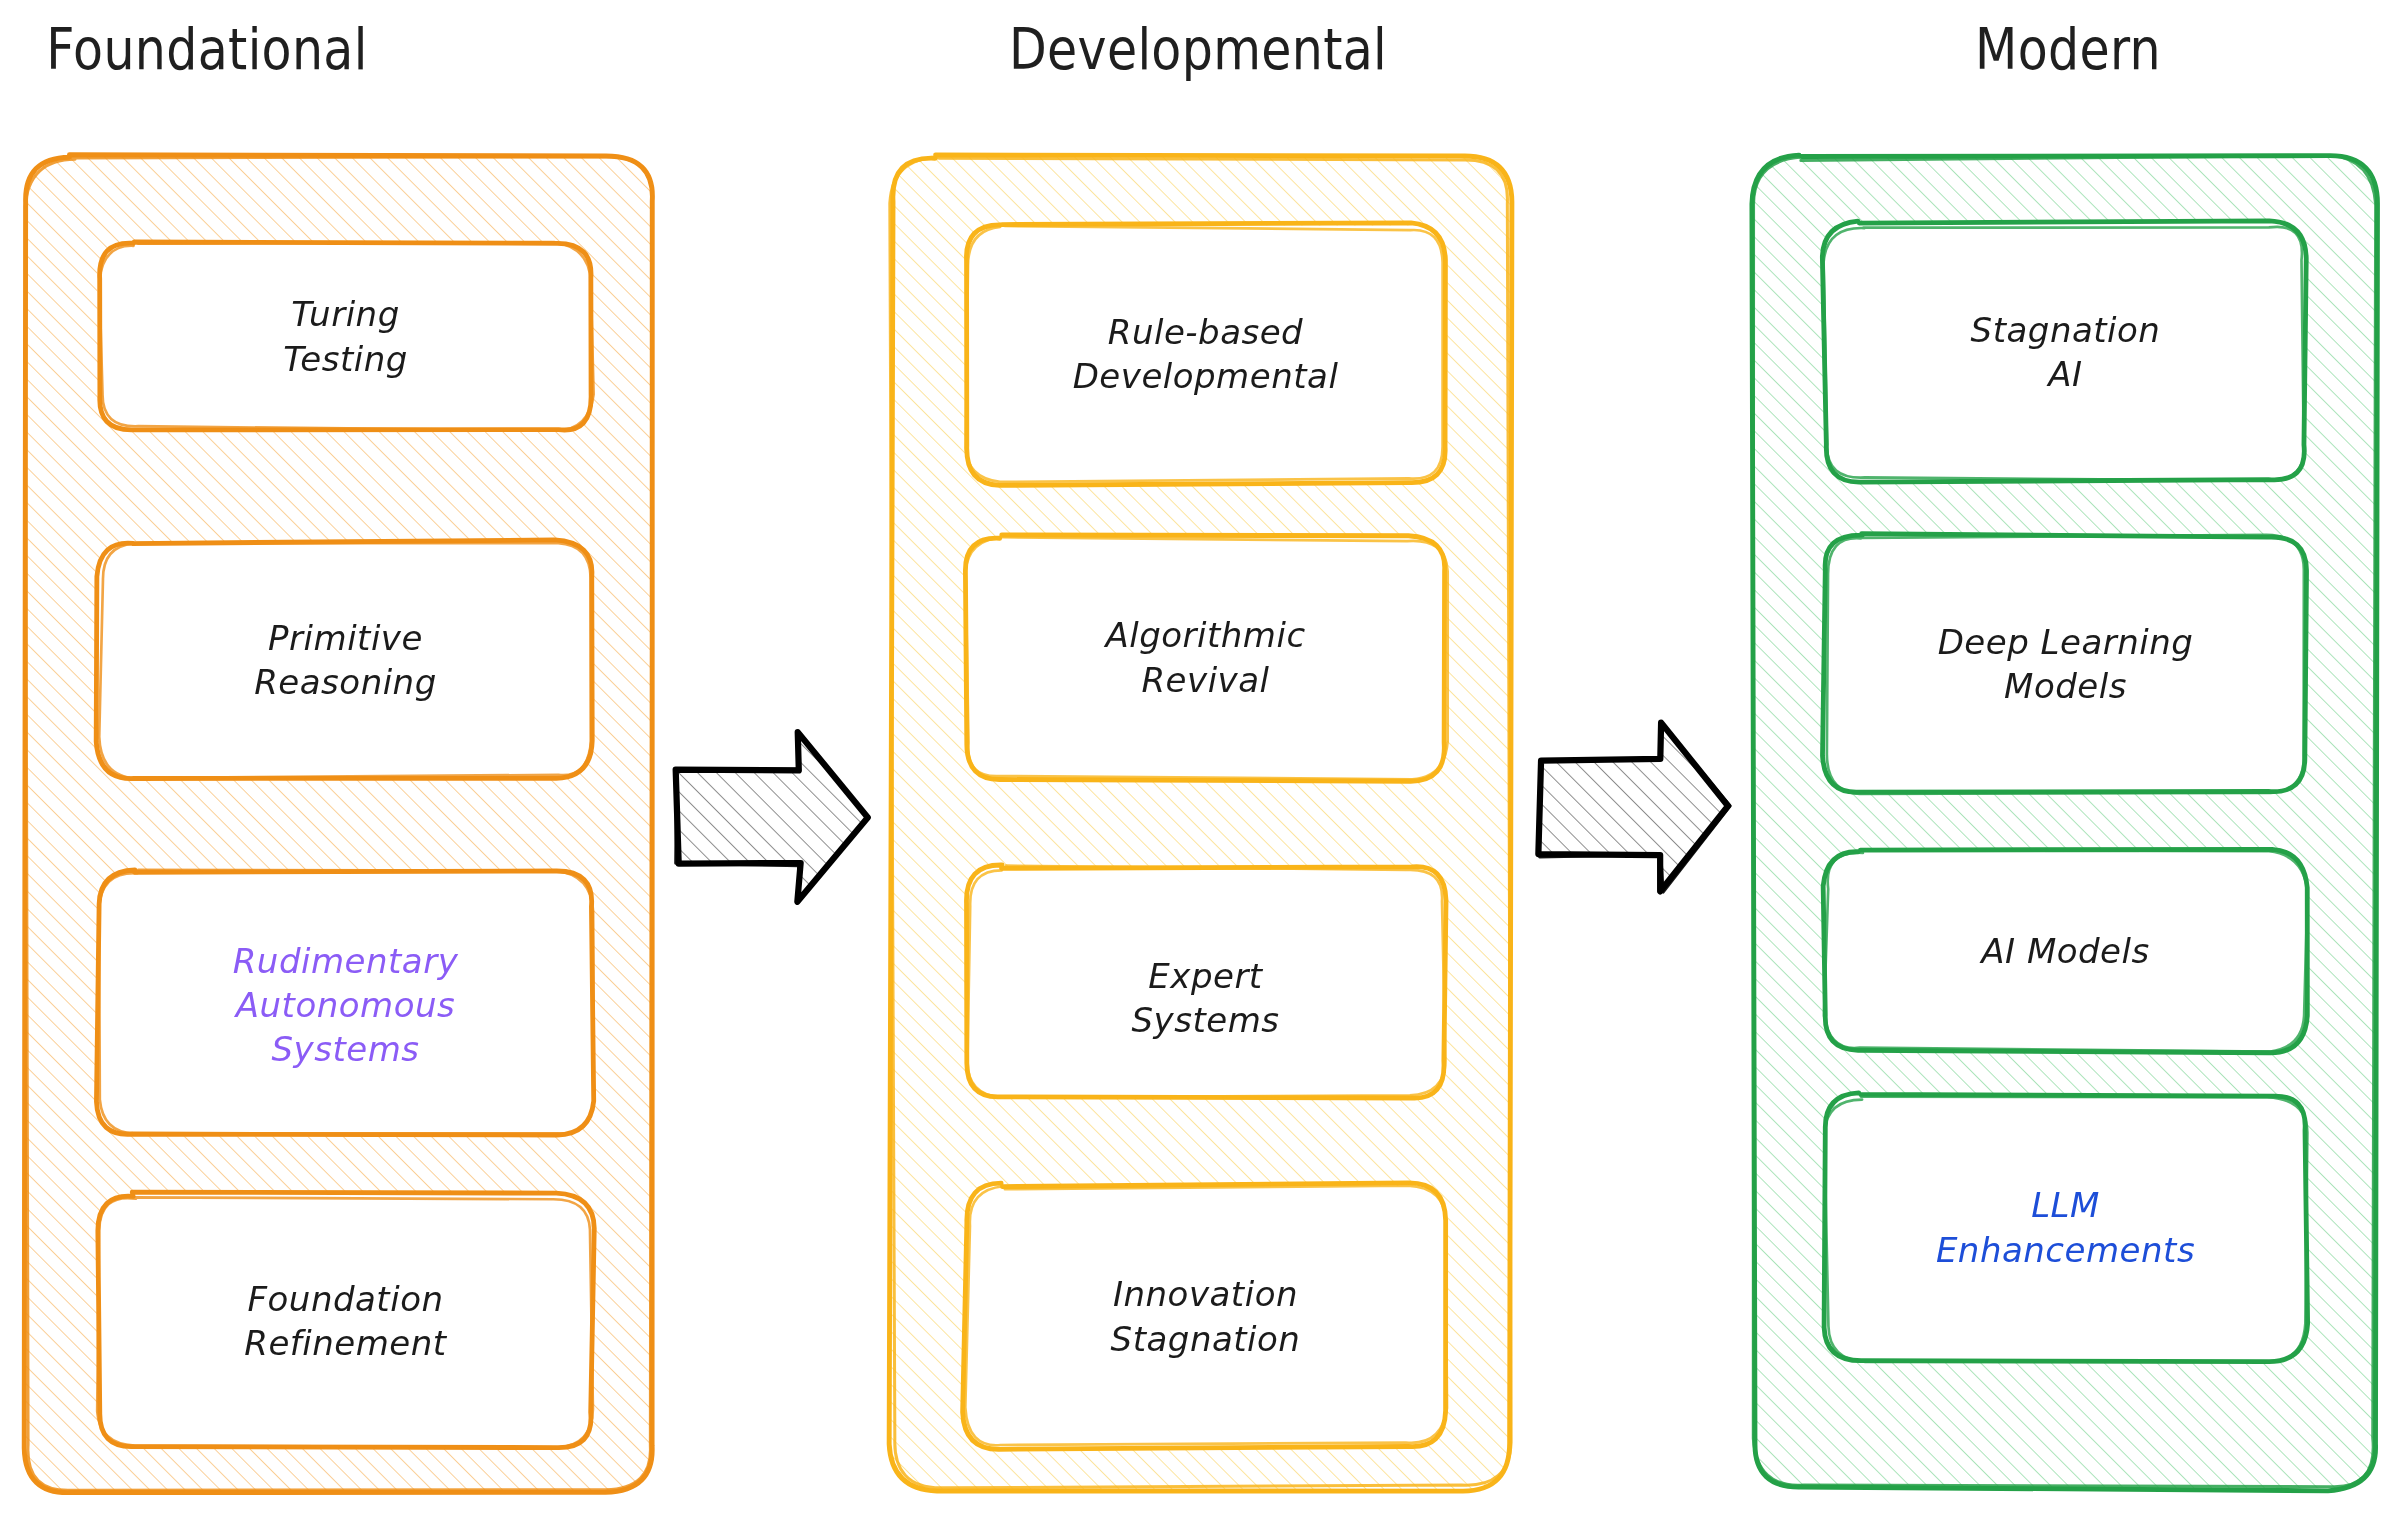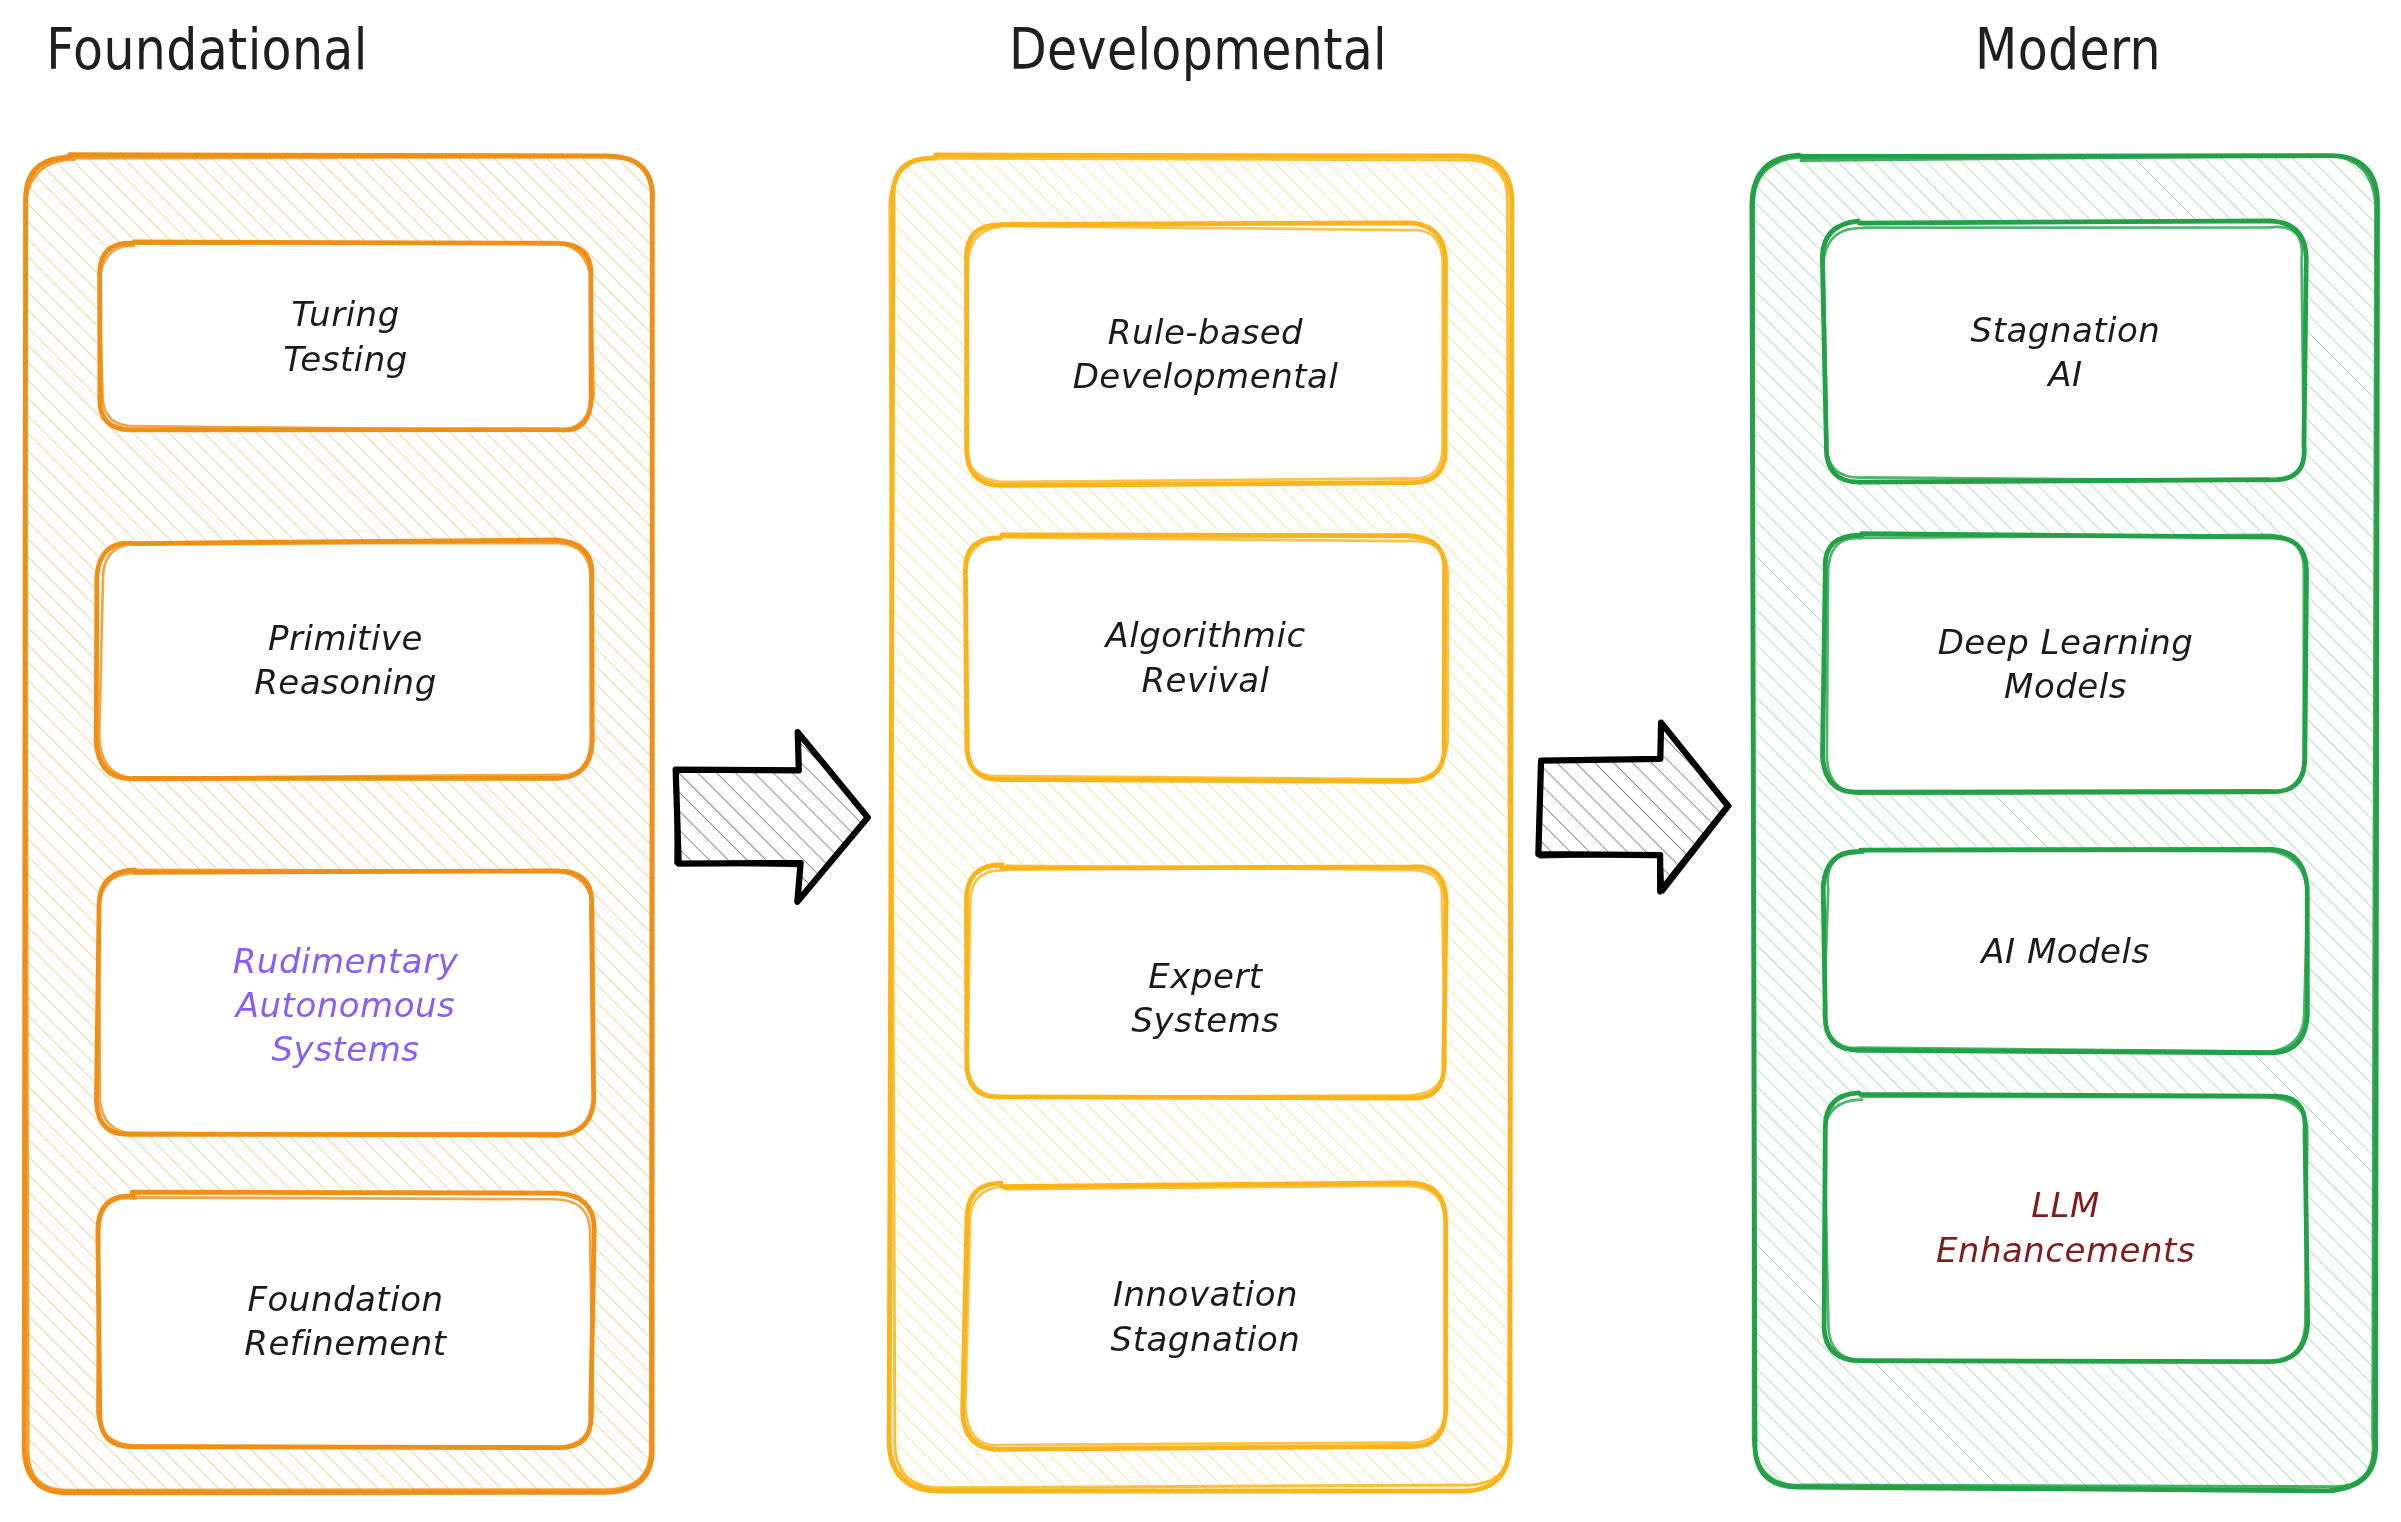--- a/index.html
+++ b/index.html
@@ -175,17 +175,17 @@
       <div class="node-label" style="left: 965px; top: 866px; width: 481px; height: 232px; color: rgb(27, 27, 27); margin-top: 16px;">Expert
 Systems</div>
       <div class="node-label" style="left: 965px; top: 1185px; width: 481px; height: 263px; color: rgb(27, 27, 27);">Innovation
 Stagnation</div>
       <div class="col-title" style="left: 2068px; top: 16px; color: rgb(31, 31, 31);">Modern</div>
       <div class="node-label" style="left: 1825px; top: 223px; width: 481px; height: 258px; color: rgb(27, 27, 27);">Stagnation
 AI</div>
       <div class="node-label" style="left: 1825px; top: 535px; width: 481px; height: 258px; color: rgb(27, 27, 27);">Deep Learning
 Models</div>
       <div class="node-label" style="left: 1825px; top: 851px; width: 481px; height: 200px; color: rgb(27, 27, 27);">AI Models</div>
-      <div class="node-label" style="left: 1825px; top: 1094px; width: 481px; height: 267px; color: #7f1d1d; text-align: center;">LLM
+      <div class="node-label" style="left: 1825px; top: 1094px; width: 481px; height: 267px; color: #1d4ed8; text-align: center;">LLM
 Enhancements</div>
     </div>
 </div>
 
 
 </body></html>

